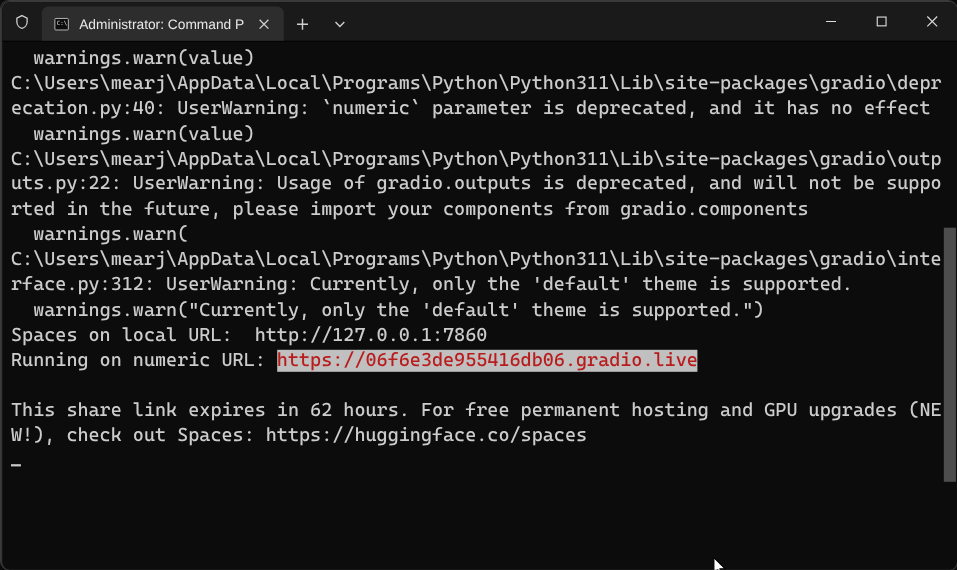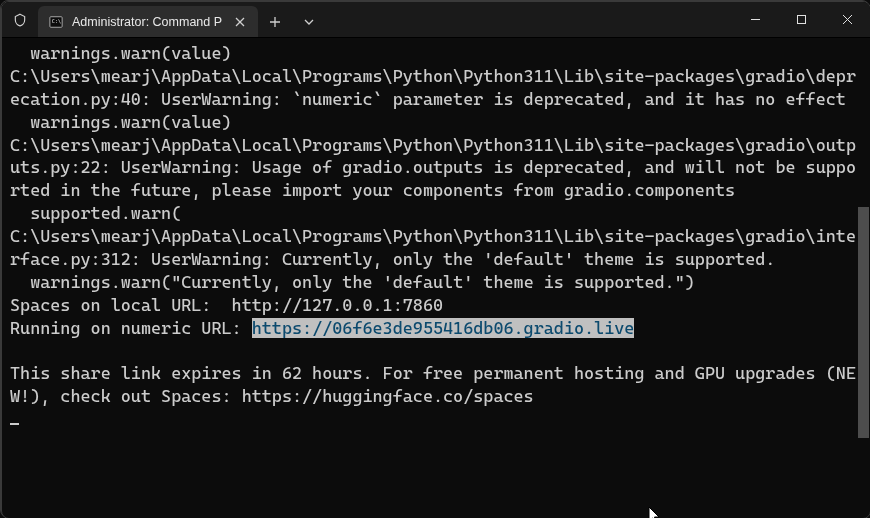--- a/index.html
+++ b/index.html
@@ -78,21 +78,21 @@
     font-size: 17.2px;
     line-height: 1.33;
     color: #cccccc;
     white-space: pre-wrap;
     word-break: break-all;
     position: relative;
     height: calc(518px - 36px);
   }
   .hl {
     background: #c0c0c0;
-    color: #0c4a6e;
+    color: #b91c1c;
   }
   .scrollbar {
     position: absolute;
     right: 1px;
     top: 0;
     width: 11px;
     height: 100%;
     background: transparent;
   }
   .thumb {
@@ -164,21 +164,21 @@
       <line x1="1" y1="1" x2="10" y2="10"></line>
         <line x1="10" y1="1" x2="1" y2="10"></line>
     </svg>
   </div>
 </div>
 
 <div class="terminal"><span>  warnings.warn(value)</span>
 <span>C:\Users\mearj\AppData\Local\Programs\Python\Python311\Lib\site-packages\gradio\deprecation.py:40: UserWarning: `numeric` parameter is deprecated, and it has no effect</span>
 <span>  warnings.warn(value)</span>
 <span>C:\Users\mearj\AppData\Local\Programs\Python\Python311\Lib\site-packages\gradio\outputs.py:22: UserWarning: Usage of gradio.outputs is deprecated, and will not be supported in the future, please import your components from gradio.components</span>
-<span>  supported.warn(</span>
+<span>  warnings.warn(</span>
 <span>C:\Users\mearj\AppData\Local\Programs\Python\Python311\Lib\site-packages\gradio\interface.py:312: UserWarning: Currently, only the 'default' theme is supported.</span>
 <span>  warnings.warn("Currently, only the 'default' theme is supported.")</span>
 <span>Spaces on local URL:  http://127.0.0.1:7860</span>
 <span>Running on numeric URL: </span><span class="hl">https://06f6e3de955416db06.gradio.live</span>
 <span></span>
 <span>This share link expires in 62 hours. For free permanent hosting and GPU upgrades (NEW!), check out Spaces: https://huggingface.co/spaces</span>
 <span class="caret"></span>
   <div class="scrollbar">
     <div class="thumb" style="top:35%;height:48%;"></div>
   </div>

